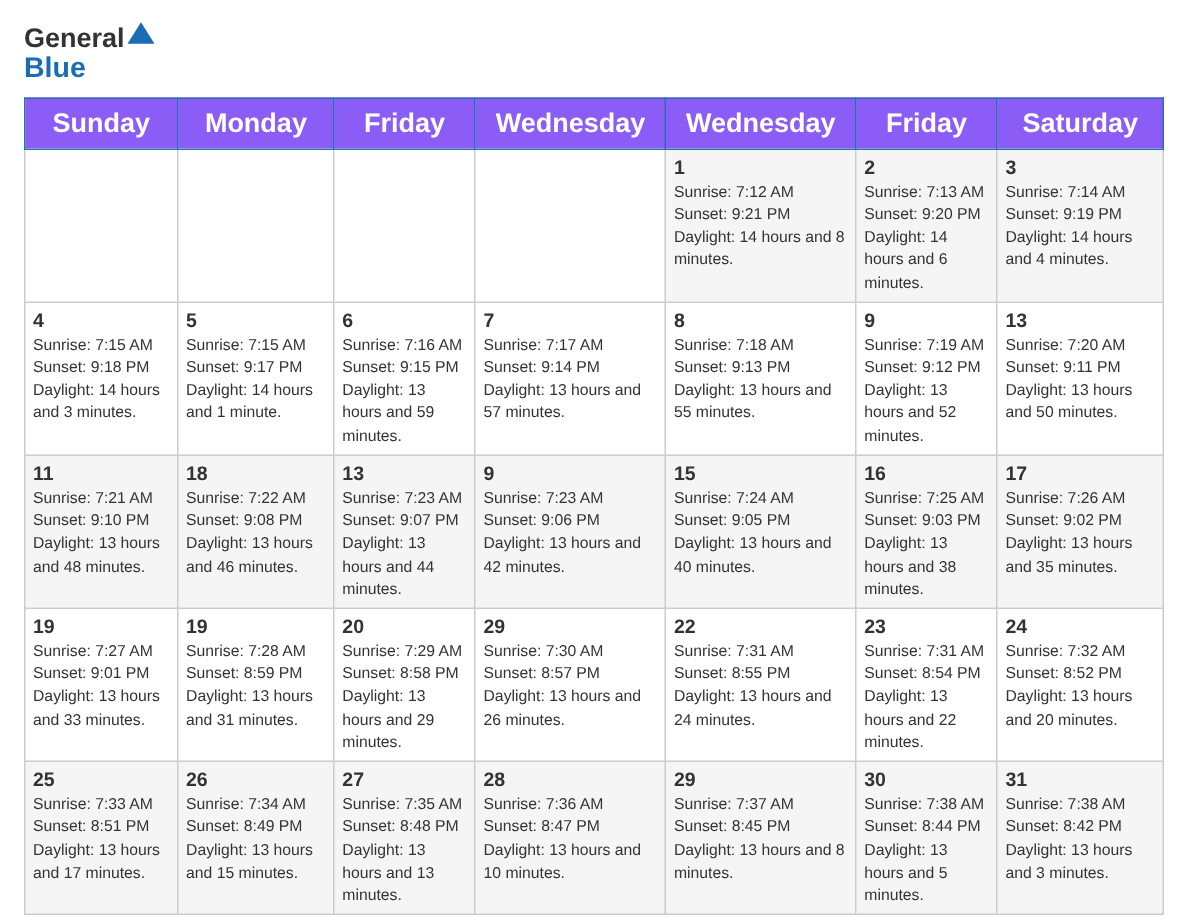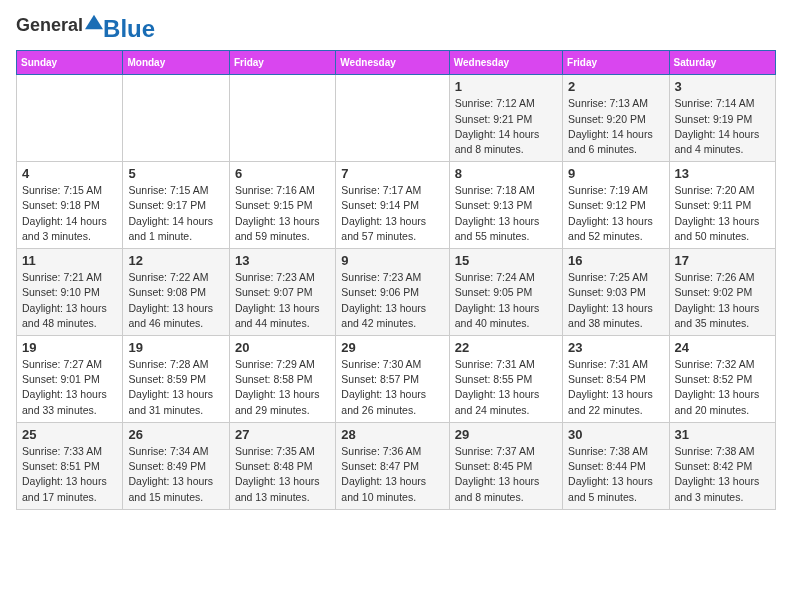--- a/index.html
+++ b/index.html
@@ -33,25 +33,25 @@
     .subtitle {
       font-size: 16px;
       color: #444;
     }
     table {
       width: 100%;
       border-collapse: collapse;
       font-size: 11px;
     }
     thead tr th {
-      background-color: #d946ef;
+      background-color: #8b5cf6;
       color: #fff;
       padding: 6px 4px;
-      text-align: left;
-      font-size: 10px;
+      text-align: center;
+      font-size: 18px;
       font-weight: bold;
       border: 1px solid #2a6db5;
     }
     tbody tr td {
       border: 1px solid #ccc;
       vertical-align: top;
       padding: 4px 5px;
       min-height: 80px;
       height: 80px;
       background: #fff;
@@ -73,28 +73,28 @@
     }
     .empty-cell {
       background: #fff !important;
     }
   </style>
 </head>
 <body>
 
 <div class="header-area">
   <div class="logo">
-  <div style="display:flex;flex-direction:row;align-items:flex-start;line-height:1.1;">
+  <div style="display:flex;flex-direction:column;align-items:flex-start;line-height:1.1;">
     <div style="display:flex;align-items:center;">
       <span style="font-size:18px;font-weight:bold;color:#333;">General</span>
       <svg width="18" height="18" viewBox="0 0 20 16" style="margin-left:2px;margin-top:-8px;">
         <polygon points="10,0 20,16 0,16" fill="#1a6db5"></polygon>
       </svg>
     </div>
-    <span style="font-size:24px;font-weight:bold;color:#1a6db5;">Blue</span>
+    <span style="font-size:19px;font-weight:bold;color:#1a6db5;">Blue</span>
   </div>
 </div>
   <div class="title-area">
     <div class="main-title"></div>
     <div class="subtitle"></div>
   </div>
 </div>
 
 <table>
   <thead>
@@ -156,21 +156,21 @@
           <span class="day-number">13</span>
           <div class="day-info">Sunrise: 7:20 AM<br>Sunset: 9:11 PM<br>Daylight: 13 hours and 50 minutes.</div>
         </td>
       </tr>
       <tr>
         <td>
           <span class="day-number">11</span>
           <div class="day-info">Sunrise: 7:21 AM<br>Sunset: 9:10 PM<br>Daylight: 13 hours and 48 minutes.</div>
         </td>
         <td>
-          <span class="day-number">12</span>
+          <span class="day-number">18</span>
           <div class="day-info">Sunrise: 7:22 AM<br>Sunset: 9:08 PM<br>Daylight: 13 hours and 46 minutes.</div>
         </td>
         <td>
           <span class="day-number">13</span>
           <div class="day-info">Sunrise: 7:23 AM<br>Sunset: 9:07 PM<br>Daylight: 13 hours and 44 minutes.</div>
         </td>
         <td>
           <span class="day-number">9</span>
           <div class="day-info">Sunrise: 7:23 AM<br>Sunset: 9:06 PM<br>Daylight: 13 hours and 42 minutes.</div>
         </td>

